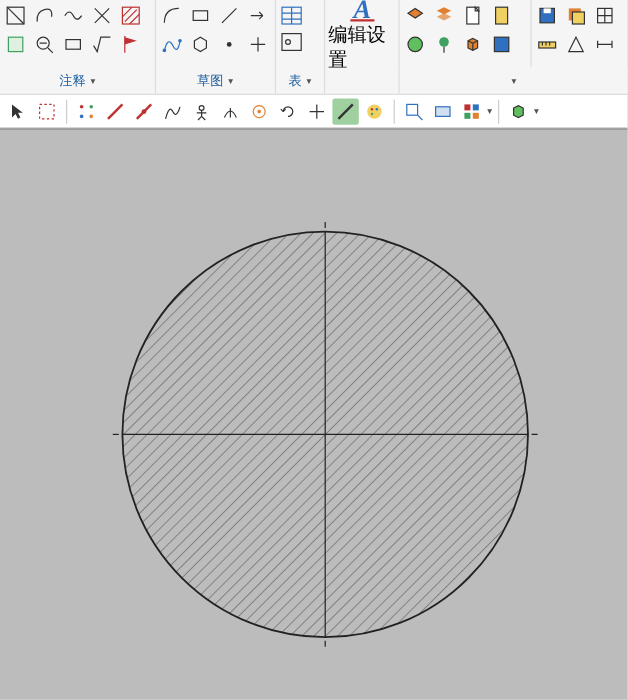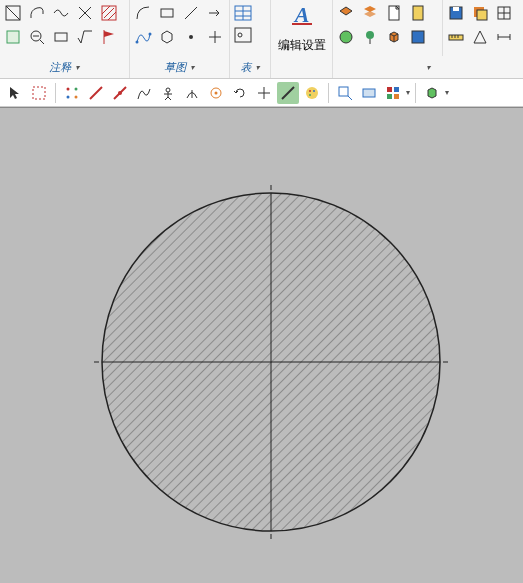--- a/index.html
+++ b/index.html
@@ -3,21 +3,21 @@
 <meta charset="utf-8">
 <style>
 * { box-sizing: border-box; margin: 0; padding: 0; }
 body { width: 523px; height: 583px; background: #f0f0f0; font-family: "Microsoft YaHei", sans-serif; font-size: 11px; overflow: hidden; }
 .ribbon { background: #f5f5f5; border-bottom: 1px solid #ccc; }
 .ribbon-panels { display: flex; height: 56px; }
 .panel { border-right: 1px solid #ddd; padding: 2px; }
 .icon-grid { display: flex; flex-wrap: wrap; gap: 2px; }
 .tool-icon { width: 22px; height: 22px; display: flex; align-items: center; justify-content: center; cursor: pointer; border-radius: 2px; }
 .big-icon { width: 38px; height: 38px; display: flex; flex-direction: column; align-items: center; cursor: pointer; }
-.panel-labels { display: flex; height: 22px; background: #f5f5f5; font-style: italic; }
+.panel-labels { display: flex; height: 22px; background: #f5f5f5; }
 .plabel { border-right: 1px solid #ddd; display: flex; align-items: center; justify-content: center; color: #2060a0; cursor: pointer; gap: 4px; }
 .dropdown-arrow { font-size: 8px; color: #555; }
 .sec-toolbar { display: flex; align-items: center; height: 28px; background: #fff; border-bottom: 1px solid #ccc; gap: 2px; padding: 0 4px; }
 .sep { width: 1px; height: 20px; background: #ccc; margin: 0 3px; }
 .canvas-area { width: 523px; height: 477px; background: #bcbcbc; position: relative; border-top: 1px solid #888; }
 .drawing { position: absolute; left: 0; top: 0; }
 svg { display: block; }
 </style>
 </head>
 <body>
@@ -154,21 +154,21 @@
         </div>
     </div>
 
     <div class="panel" style="width:62px;display:flex;flex-direction:column;align-items:center;justify-content:center">
       <div class="big-icon">
         <svg width="28" height="24">
             <text x="14" y="20" text-anchor="middle" font-size="22" font-style="italic" font-weight="bold" fill="#3070c0" font-family="serif">A</text>
             <line x1="4" y1="22" x2="24" y2="22" stroke="#c03030" stroke-width="2"></line>
           </svg>
       </div>
-      <span style="font-size:12px">编辑设置</span>
+      <span style="font-size:16px">编辑设置</span>
     </div>
 
     <div class="panel" style="width:110px">
       <div class="icon-grid">
         <div class="tool-icon">
             <svg width="18" height="18">
               <path d="M9 3 L15 7 L9 11 L3 7 Z" fill="#e08030" stroke="#333"></path>
             </svg>
           </div>
         <div class="tool-icon">

